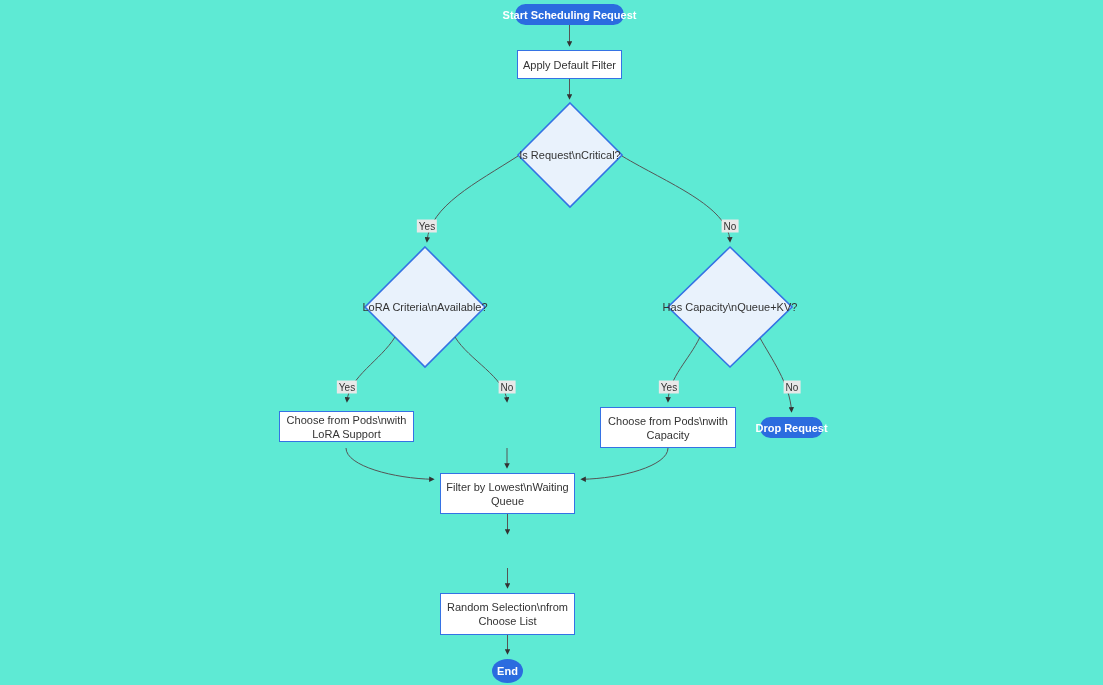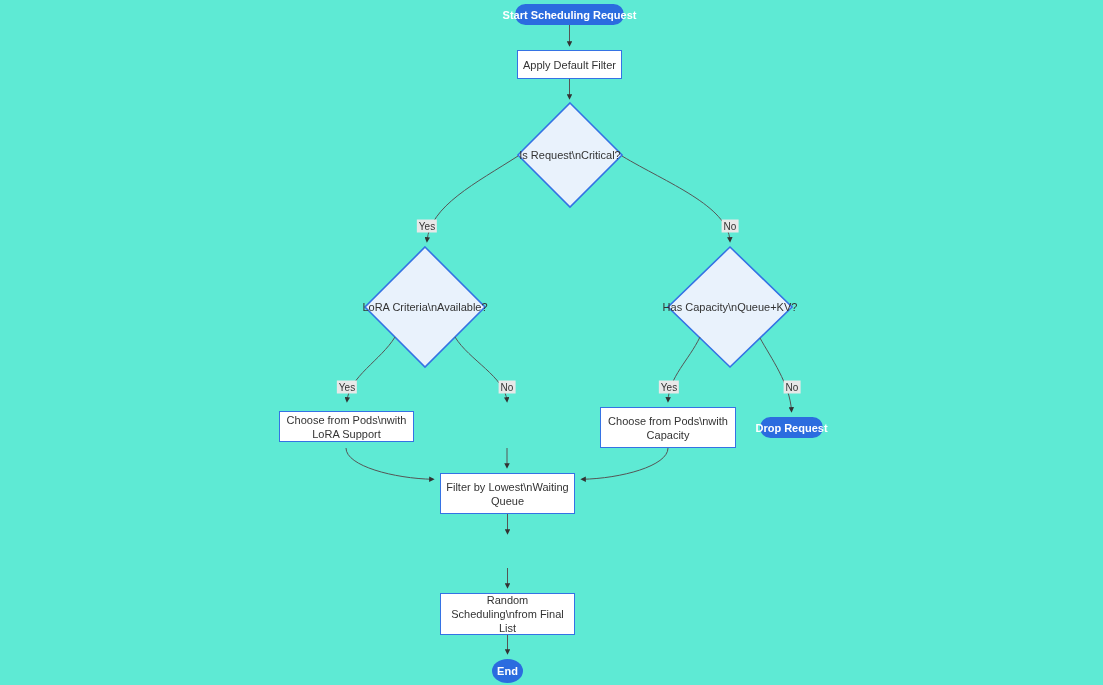--- a/index.html
+++ b/index.html
@@ -75,21 +75,21 @@
   <div class="node rect-node" style="left:279px;top:394px;width:135px;height:31px;margin-top:17px;">Choose from Pods\nwith LoRA Support</div>
 
 
   <div class="node rect-node" style="left:600px;top:407px;width:136px;height:41px;">Choose from Pods\nwith Capacity</div>
 
   <div class="node terminal" style="left:760px;top:417px;width:63px;height:21px;">Drop Request</div>
 
   <div class="node rect-node" style="left:440px;top:473px;width:135px;height:41px;">Filter by Lowest\nWaiting Queue</div>
 
 
-  <div class="node rect-node" style="left:440px;top:593px;width:135px;height:42px;">Random Scheduling\nfrom Final List</div>
+  <div class="node rect-node" style="left:440px;top:593px;width:135px;height:42px;">Random Selection\nfrom Choose List</div>
 
   <div class="node terminal end-terminal" style="left:492px;top:659px;width:31px;height:24px;">End</div>
 
   <div class="edge-label" style="left:427px;top:226px;">Yes</div>
   <div class="edge-label" style="left:730px;top:226px;">No</div>
   <div class="edge-label" style="left:347px;top:387px;">Yes</div>
   <div class="edge-label" style="left:507px;top:387px;">No</div>
   <div class="edge-label" style="left:669px;top:387px;">Yes</div>
   <div class="edge-label" style="left:792px;top:387px;">No</div>
 

